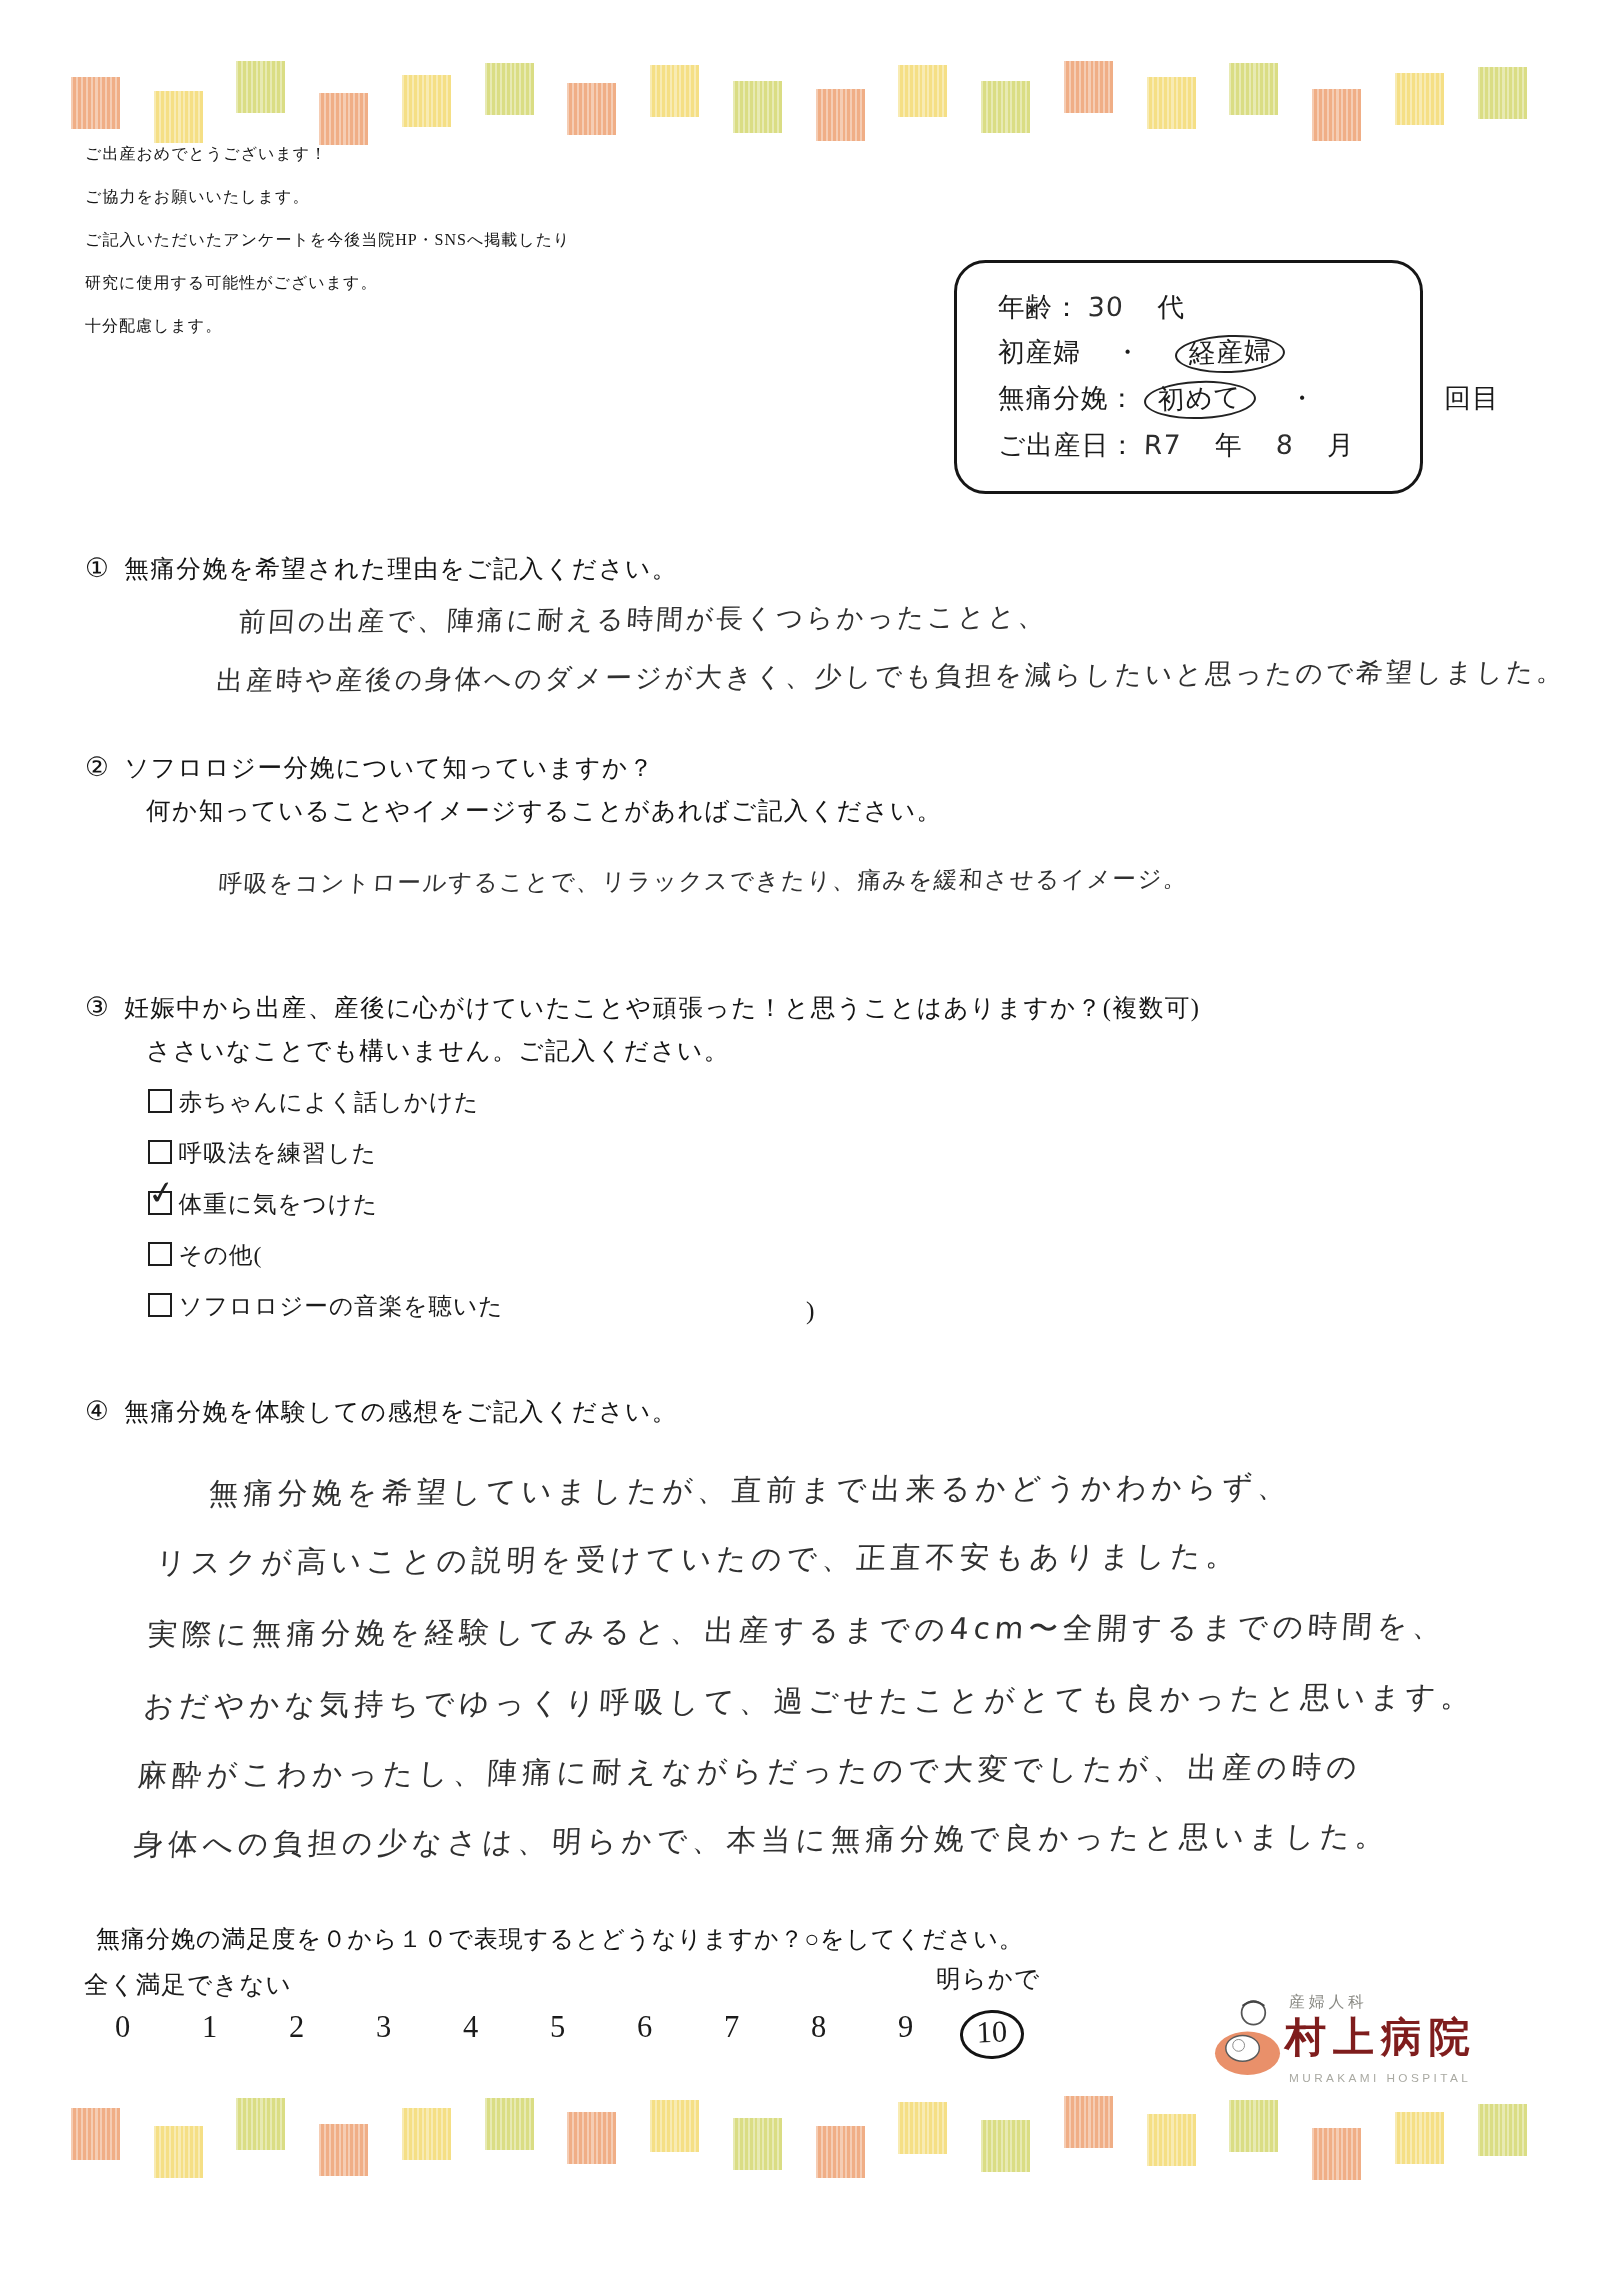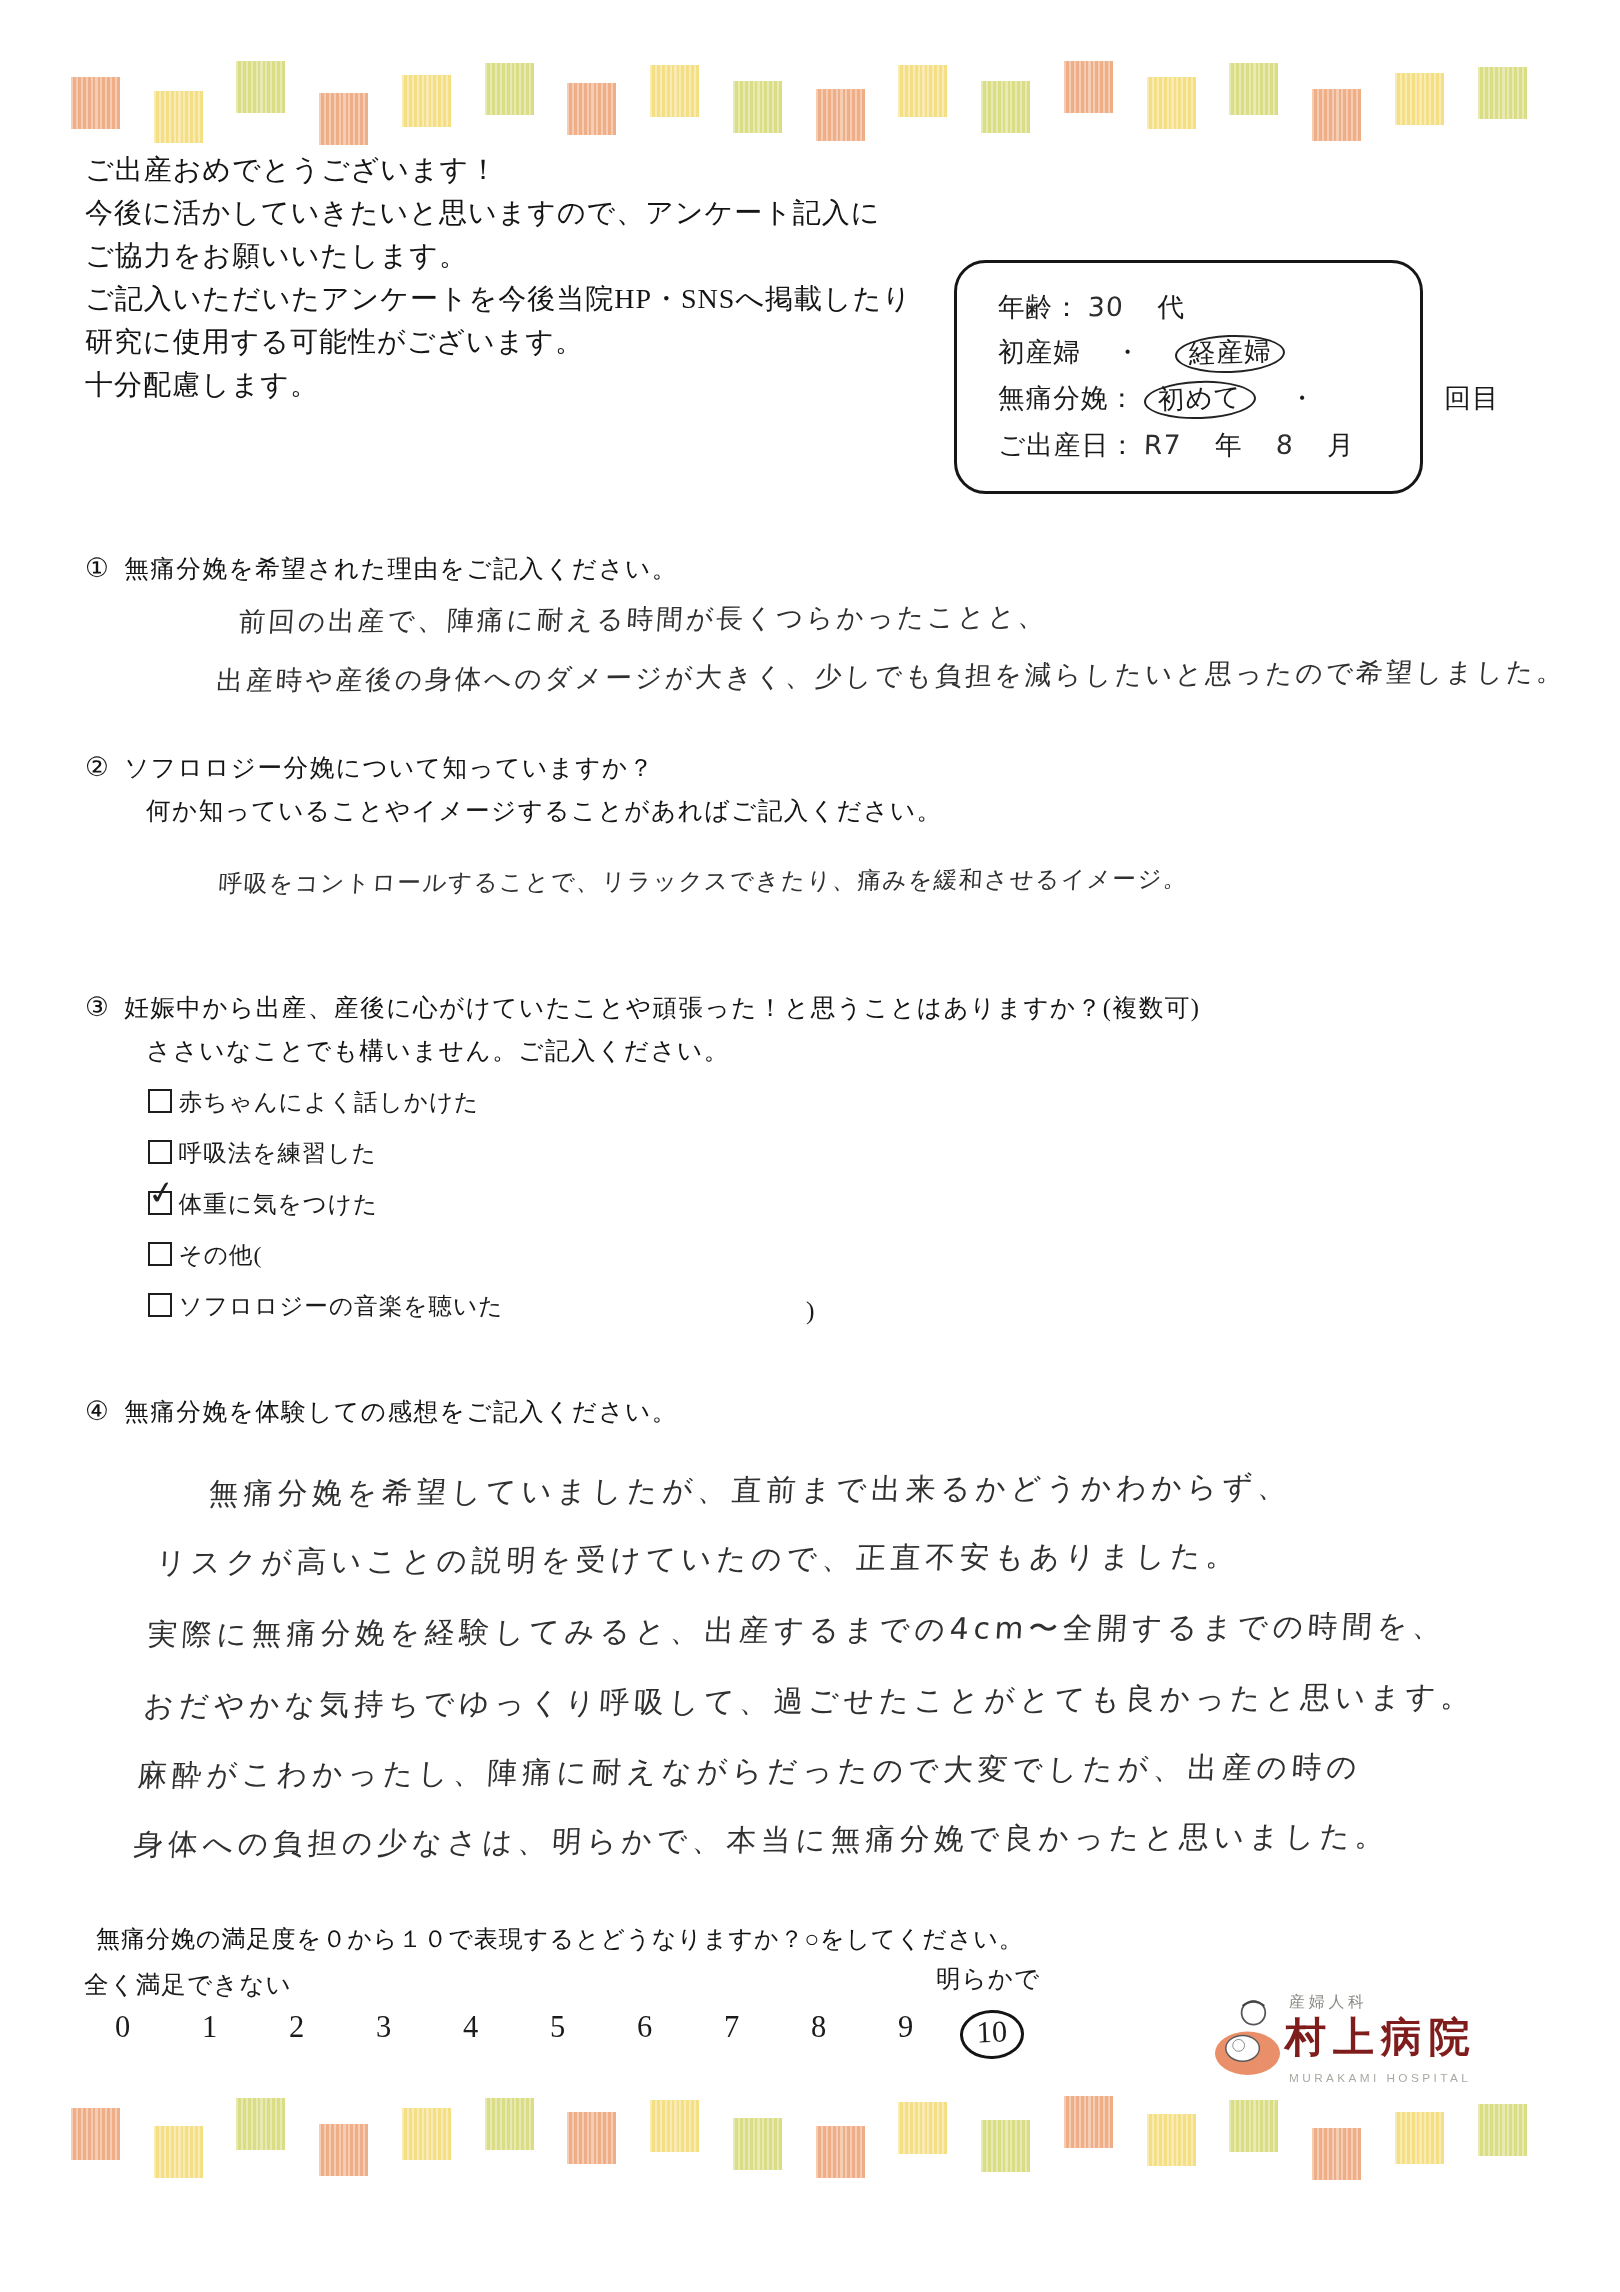--- a/index.html
+++ b/index.html
@@ -10,21 +10,21 @@
   }
   
   .deco{position:absolute; left:0; width:1620px; height:113px;}
   .deco-top{top:61px;}
   .deco-bottom{top:2096px;}
   .deco-sq{
     position:absolute; width:49px; height:52px; opacity:.9;
     background-image:repeating-linear-gradient(90deg, rgba(255,255,255,.38) 0 2px, rgba(255,255,255,0) 2px 4.9px);
   }
   
-  .intro{position:absolute; left:85px; top:148px; font-size:28px; line-height:43px; letter-spacing:1px; color:#151515;}
+  .intro{position:absolute; left:85px; top:132px; font-size:16px; line-height:43px; letter-spacing:1px; color:#151515;}
   
   .info-box{
     position:absolute; left:954px; top:260px; width:469px; height:234px;
     border:3px solid #161616; border-radius:31.5px; box-sizing:border-box;
     padding:23.6px 0 0 41px; font-size:26.6px; letter-spacing:1px;
   }
   .info-line{height:46px; line-height:39px; white-space:nowrap;}
   .sep-dot{display:inline-block; margin:0 25.6px;}
   .circled{
     display:inline-block; border:2.5px solid #222; border-radius:50%;
@@ -88,21 +88,20 @@
       <div class="deco-sq" style="left: 1064px; top: 0px; background-color: rgb(239, 166, 121);"></div>
       <div class="deco-sq" style="left: 1147px; top: 15.8px; background-color: rgb(244, 220, 120);"></div>
       <div class="deco-sq" style="left: 1229px; top: 2px; background-color: rgb(214, 218, 119);"></div>
       <div class="deco-sq" style="left: 1312px; top: 27.6px; background-color: rgb(239, 166, 121);"></div>
       <div class="deco-sq" style="left: 1395px; top: 11.8px; background-color: rgb(244, 220, 120);"></div>
       <div class="deco-sq" style="left: 1478px; top: 5.9px; background-color: rgb(214, 218, 119);"></div>
     </div>
 
   <div class="intro">
     <div>ご出産おめでとうございます！</div>
-    <div>今後に活かしていきたいと思いますので、アンケート記入に</div>
     <div>ご協力をお願いいたします。</div>
     <div>ご記入いただいたアンケートを今後当院HP・SNSへ掲載したり</div>
     <div>研究に使用する可能性がございます。</div>
     <div>十分配慮します。</div>
   </div>
 
   <div class="info-box">
     <div class="info-line">
       <span>年齢：</span>
       <span class="hand">30</span>

